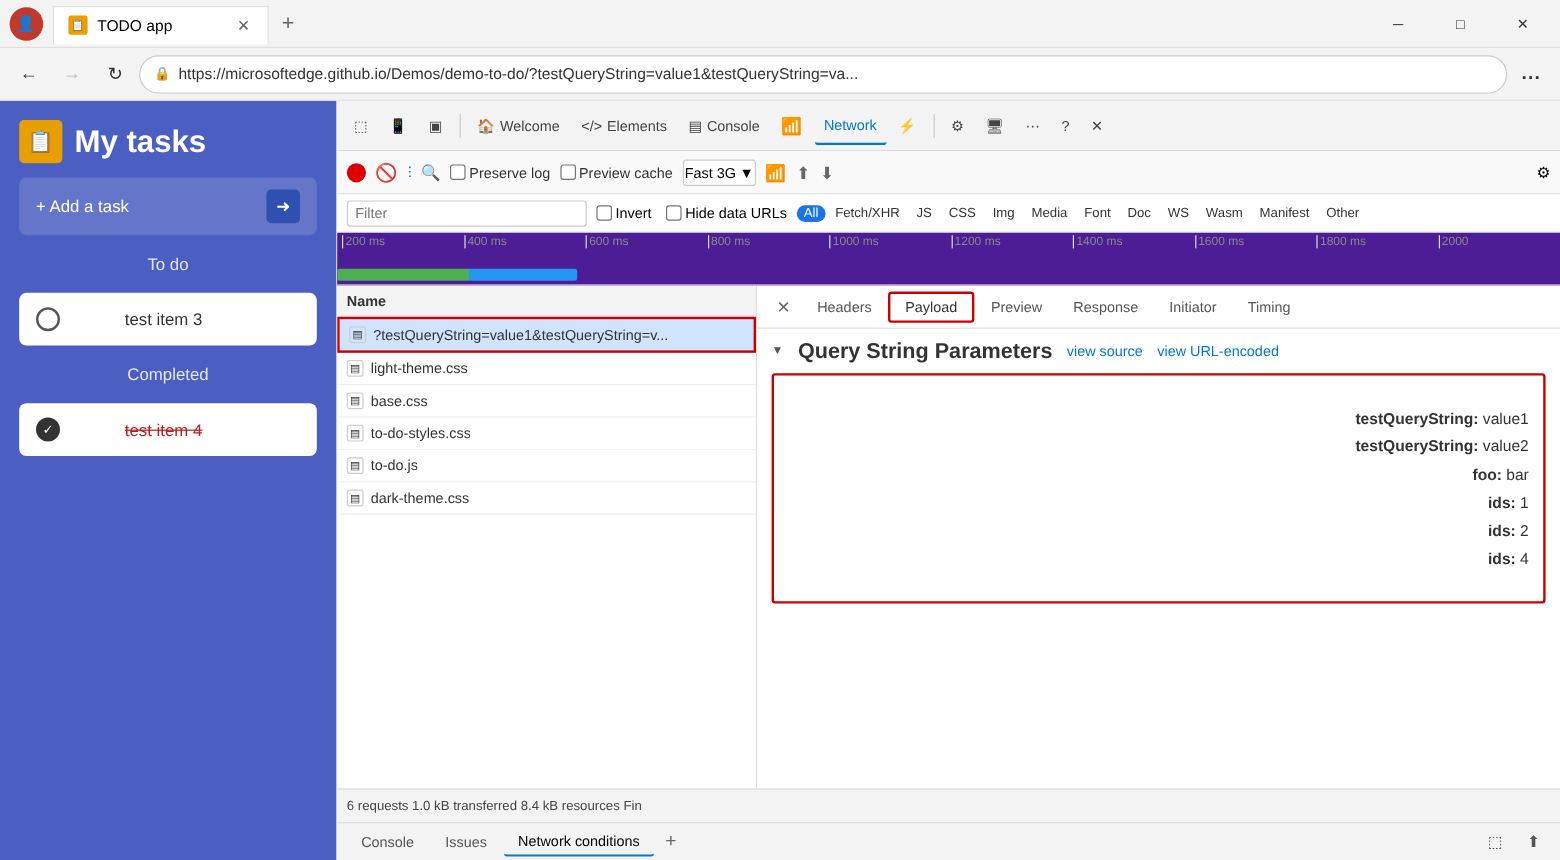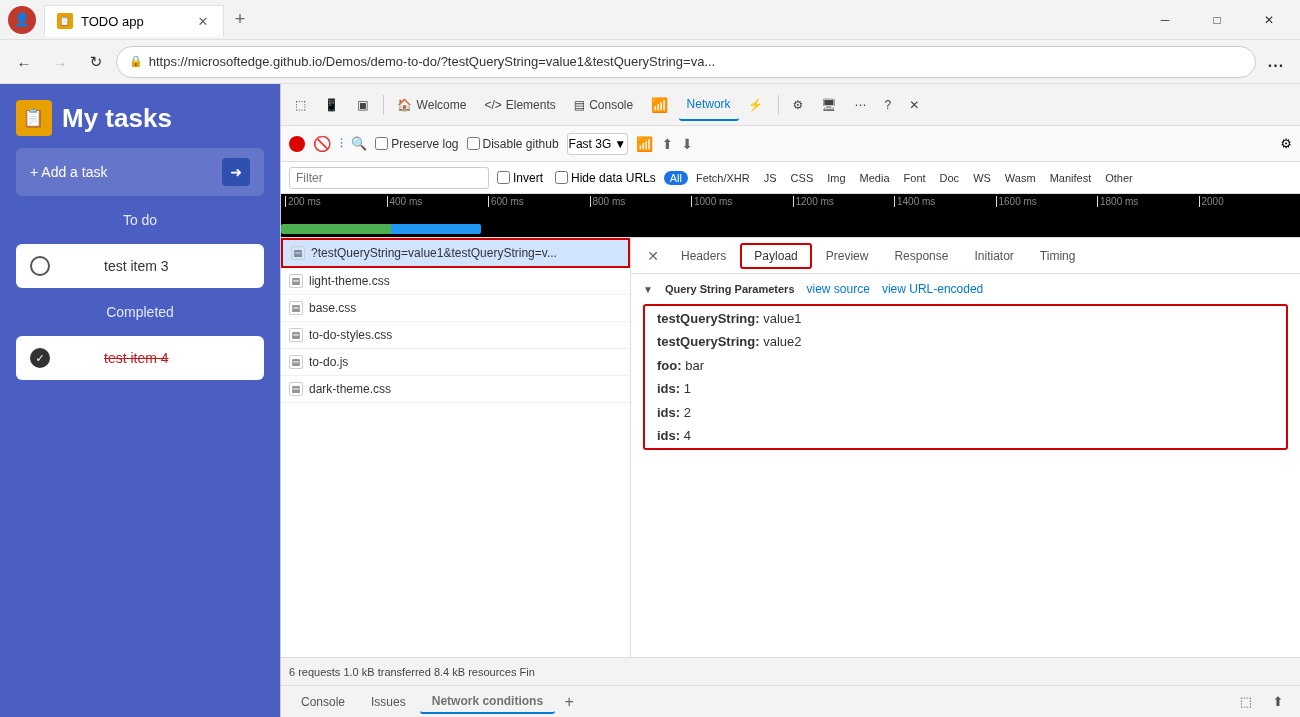--- a/index.html
+++ b/index.html
@@ -68,21 +68,21 @@
     .filter-check { display: flex; align-items: center; gap: 3px; font-size: 12px; }
     .cookies-bar { height: 28px; background: #fff; border-bottom: 1px solid #ddd; display: flex; align-items: center; padding: 0 8px; gap: 16px; }
     .cookies-check { display: flex; align-items: center; gap: 4px; font-size: 12px; }
 
     
     .type-filters { display: flex; gap: 2px; align-items: center; }
     .type-btn { padding: 1px 6px; font-size: 11px; border: none; background: transparent; cursor: pointer; border-radius: 2px; color: #333; text-align: center; }
     .type-btn.active { background: #1a73e8; color: white; border-radius: 10px; }
 
     
-    .timeline { height: 44px; background: #000000; border-bottom: 1px solid #ddd; position: relative; overflow: hidden; }
+    .timeline { height: 44px; background: #4c1d95; border-bottom: 1px solid #ddd; position: relative; overflow: hidden; }
     .timeline-ruler { display: flex; align-items: flex-start; padding: 2px 0 0 0; height: 20px; padding-left: 4px; }
     .timeline-mark { font-size: 10px; color: #888; flex: 1; border-left: 1px solid #ddd; padding-left: 2px; }
     .timeline-bar-area { height: 20px; position: relative; padding: 0 4px; }
     .timeline-bar { height: 8px; background: linear-gradient(to right, #4caf50 60%, #2196f3 40%); border-radius: 2px; position: absolute; left: 0; top: 6px; width: 200px; }
 
     
     .network-content { flex: 1; display: flex; overflow: hidden; }
 
     
     .requests-panel { width: 350px; display: flex; flex-direction: column; border-right: 1px solid #ddd; flex-shrink: 0; }
@@ -98,34 +98,34 @@
     
     .detail-tabs { height: 36px; border-bottom: 1px solid #ddd; display: flex; align-items: center; padding: 0 8px; gap: 2px; background: #fff; }
     .detail-close { width: 28px; height: 28px; display: flex; align-items: center; justify-content: center; cursor: pointer; color: #666; font-size: 14px; border-radius: 3px; }
     .detail-tab { padding: 4px 12px; font-size: 12px; cursor: pointer; color: #555; border-radius: 3px; }
     .detail-tab.active { border: 2px solid #cc0000; color: #333; font-weight: 500; background: #fff; }
 
     
     .detail-content { flex: 1; overflow-y: auto; padding: 8px 12px; background: #fff; }
     .query-section { margin-bottom: 8px; }
     .query-title-row { display: flex; align-items: center; gap: 12px; }
-    .query-title { font-size: 11px; font-weight: 600; color: #333; }
+    .query-title { font-size: 18px; font-weight: 600; color: #333; }
     .query-link { font-size: 12px; color: #0078d4; cursor: pointer; text-decoration: none; }
-    .query-params-box { border: 2px solid #cc0000; border-radius: 3px; padding: 1px 12px; }
+    .query-params-box { border: 2px solid #cc0000; border-radius: 3px; padding: 24px 12px; text-align: right; }
     .query-param { font-size: 13px; color: #333; line-height: 1.8; }
     .query-param .param-key { font-weight: 600; }
     .chevron { font-size: 10px; color: #555; cursor: pointer; }
 
     
     .status-bar { height: 28px; background: #f3f3f3; border-top: 1px solid #ddd; display: flex; align-items: center; padding: 0 8px; font-size: 11px; color: #444; }
 
     
     .bottom-tabs { height: 32px; background: #f3f3f3; border-top: 1px solid #ddd; display: flex; align-items: center; padding: 0 8px; gap: 2px; }
     .bottom-tab { padding: 4px 12px; font-size: 12px; cursor: pointer; color: #555; border-radius: 3px; }
-    .bottom-tab.active { border-bottom: 2px solid #0078d4; color: #737373; font-weight: 700; }
+    .bottom-tab.active { border-bottom: 2px solid #0078d4; color: #000000; font-weight: 400; }
     .bottom-add { width: 24px; height: 24px; display: flex; align-items: center; justify-content: center; cursor: pointer; font-size: 16px; color: #666; }
     .bottom-right { margin-left: auto; display: flex; gap: 4px; }
     .bottom-icon-btn { width: 28px; height: 28px; display: flex; align-items: center; justify-content: center; cursor: pointer; font-size: 13px; color: #555; border-radius: 3px; }
 
     .profile-icon { width: 28px; height: 28px; border-radius: 50%; background: #c0392b; display: flex; align-items: center; justify-content: center; color: white; font-size: 13px; }
   </style>
 </head>
 <body>
 
 <div class="browser-window">
@@ -208,21 +208,21 @@
         <span class="record-btn"></span>
         <span class="clear-btn" style="font-size:15px;">🚫</span>
         <span style="font-size:13px; color:#0078d4; cursor:pointer;">⫶</span>
         <span style="font-size:13px; color:#666; cursor:pointer;">🔍</span>
         <label class="toolbar-check">
           <input type="checkbox" style="">
           <span>Preserve log</span>
         </label>
         <label class="toolbar-check">
           <input type="checkbox" style="">
-          <span>Disable github</span>
+          <span>Preview cache</span>
         </label>
         <div class="throttle-select">
           <span>Fast 3G</span>
           <span>▼</span>
         </div>
         <span style="font-size:14px; color:#666; cursor:pointer;">📶</span>
         <span style="font-size:14px; color:#666; cursor:pointer;">⬆</span>
         <span style="font-size:14px; color:#666; cursor:pointer;">⬇</span>
         <span style="margin-left:auto;">⚙</span>
       </div>
@@ -270,20 +270,23 @@
           <div class="timeline-mark">2000</div>
         </div>
         <div class="timeline-bar-area">
           <div class="timeline-bar" style="background: linear-gradient(to right, #4caf50 55%, #2196f3 45%); width: 200px; height: 10px; border-radius: 2px; margin-top: 4px;"></div>
         </div>
       </div>
 
       <div class="network-content">
 
         <div class="requests-panel">
+          <div class="requests-header">
+            <span>Name</span>
+          </div>
           <div class="request-item selected">
             <div class="req-icon">▤</div>
             <span class="req-name">?testQueryString=value1&amp;testQueryString=v...</span>
           </div>
           <div class="request-item">
             <div class="req-icon">▤</div>
             <span class="req-name">light-theme.css</span>
           </div>
           <div class="request-item">
             <div class="req-icon">▤</div>

